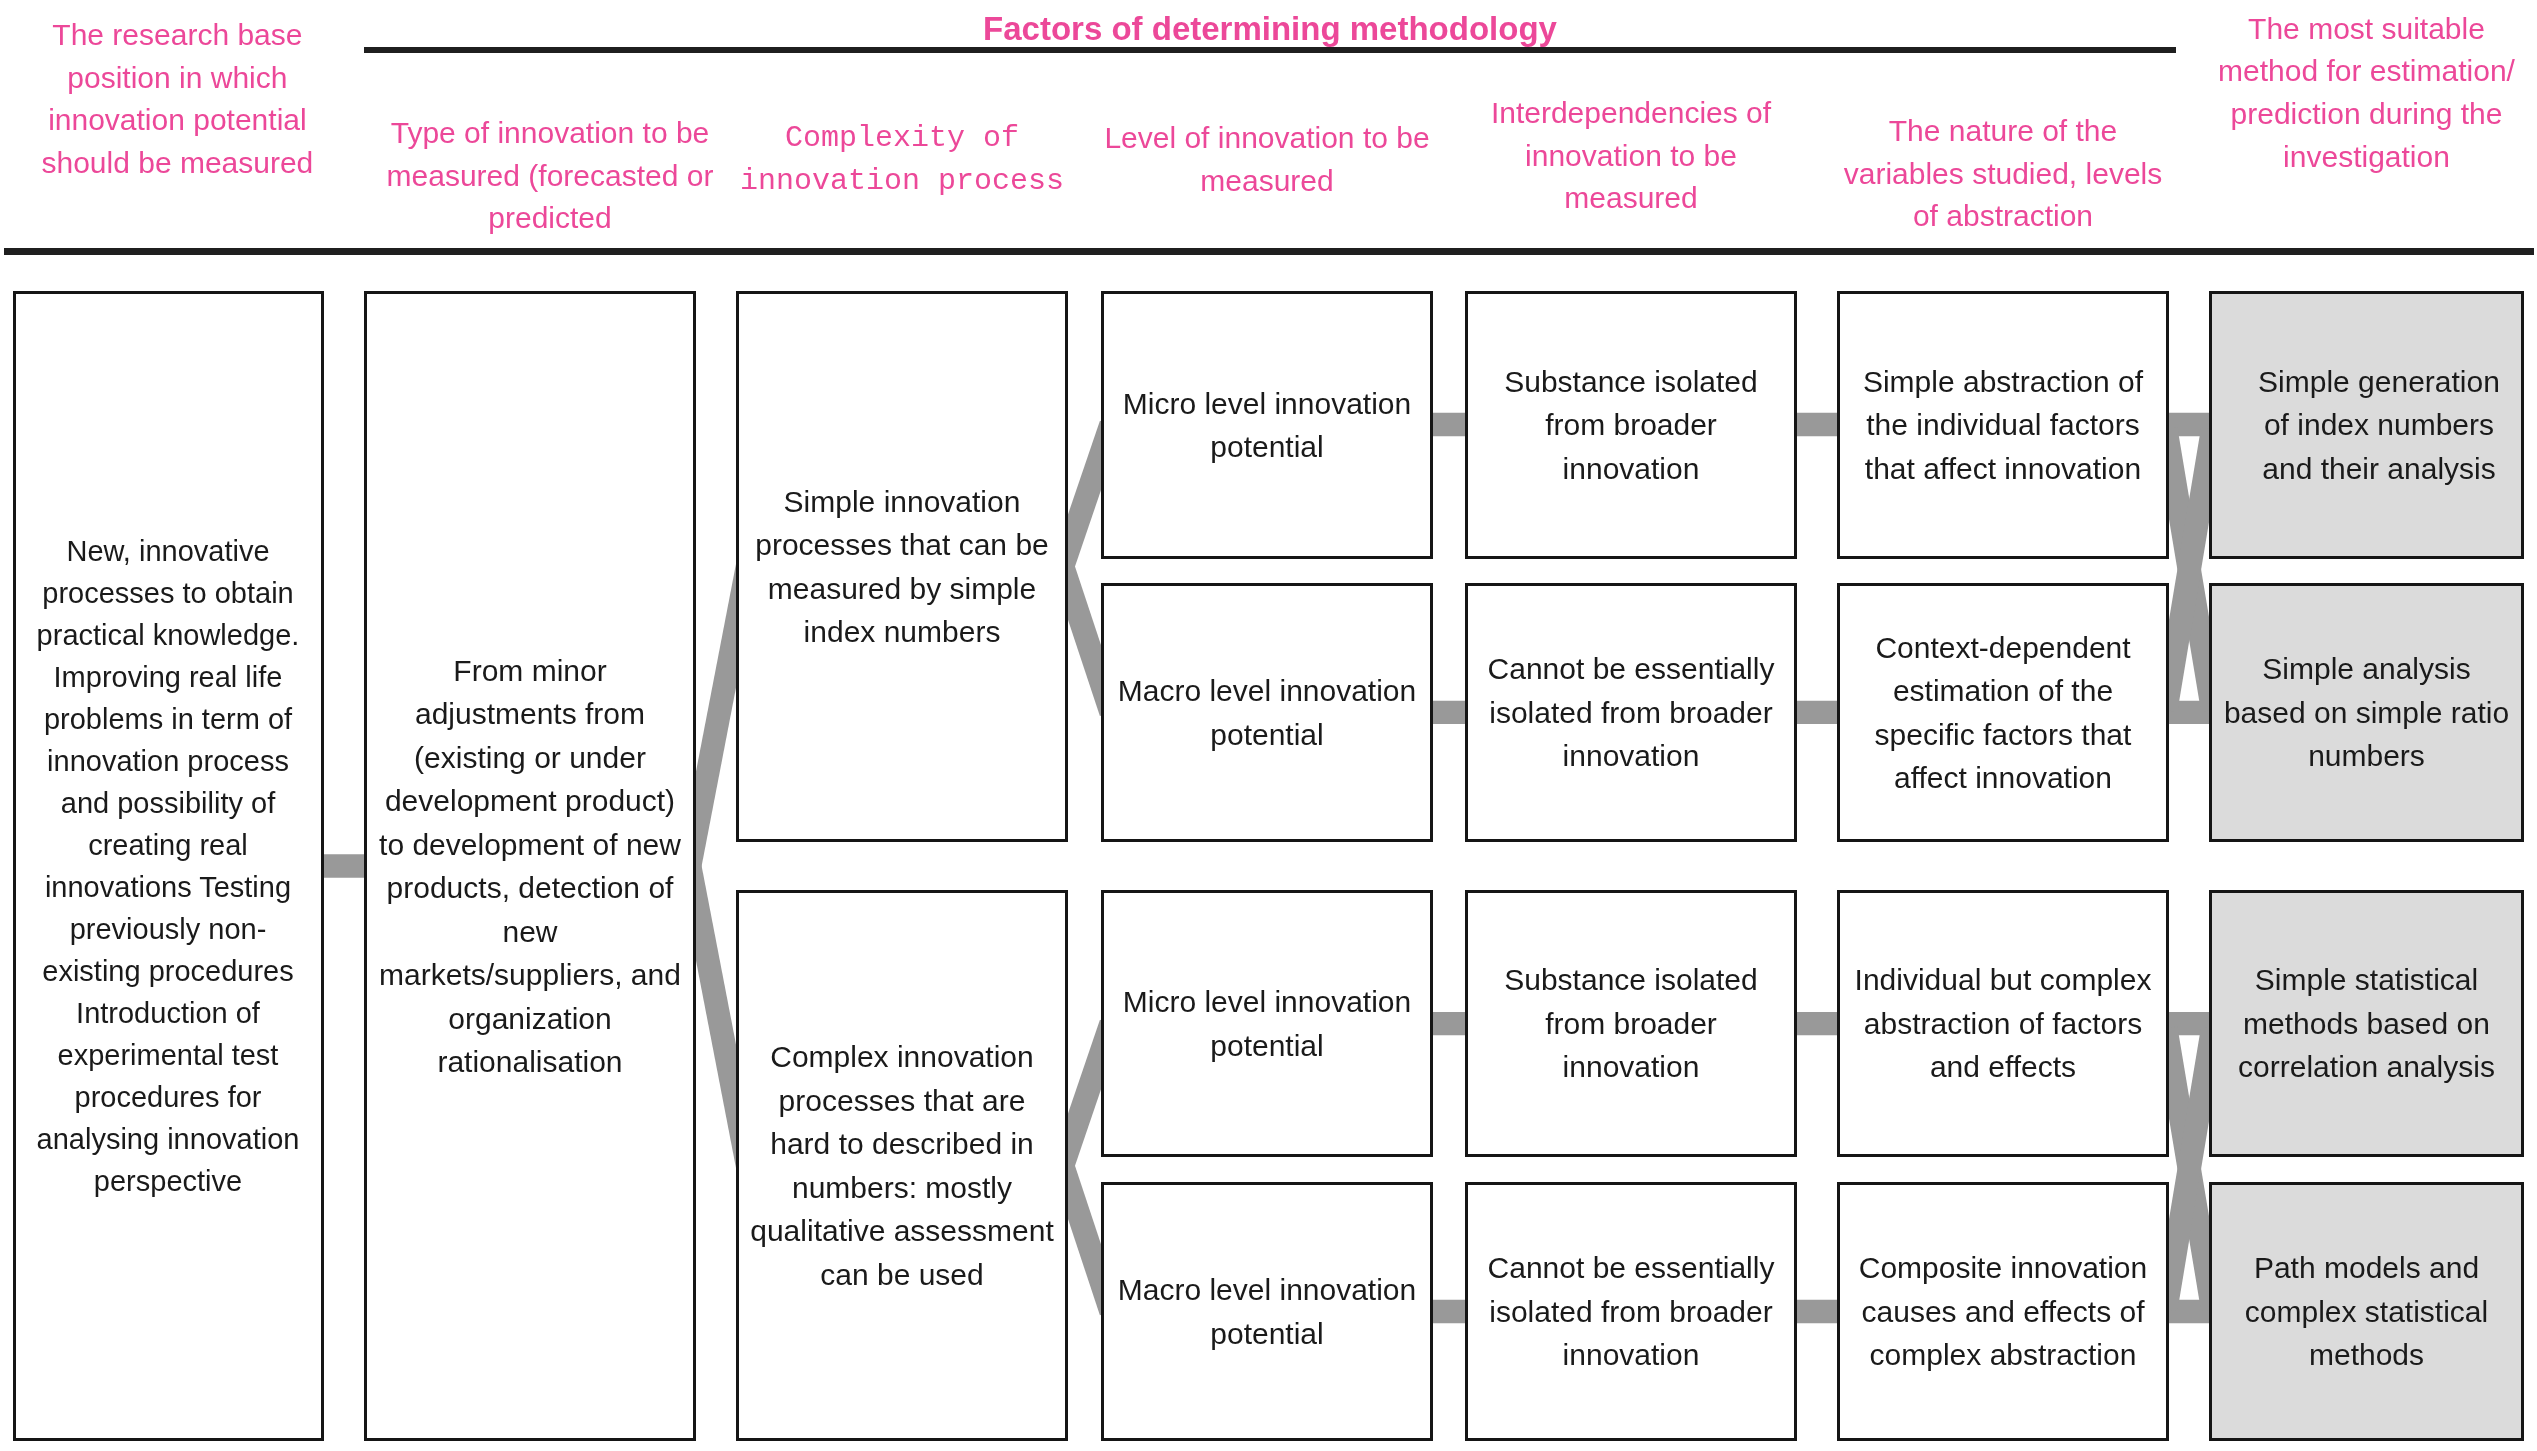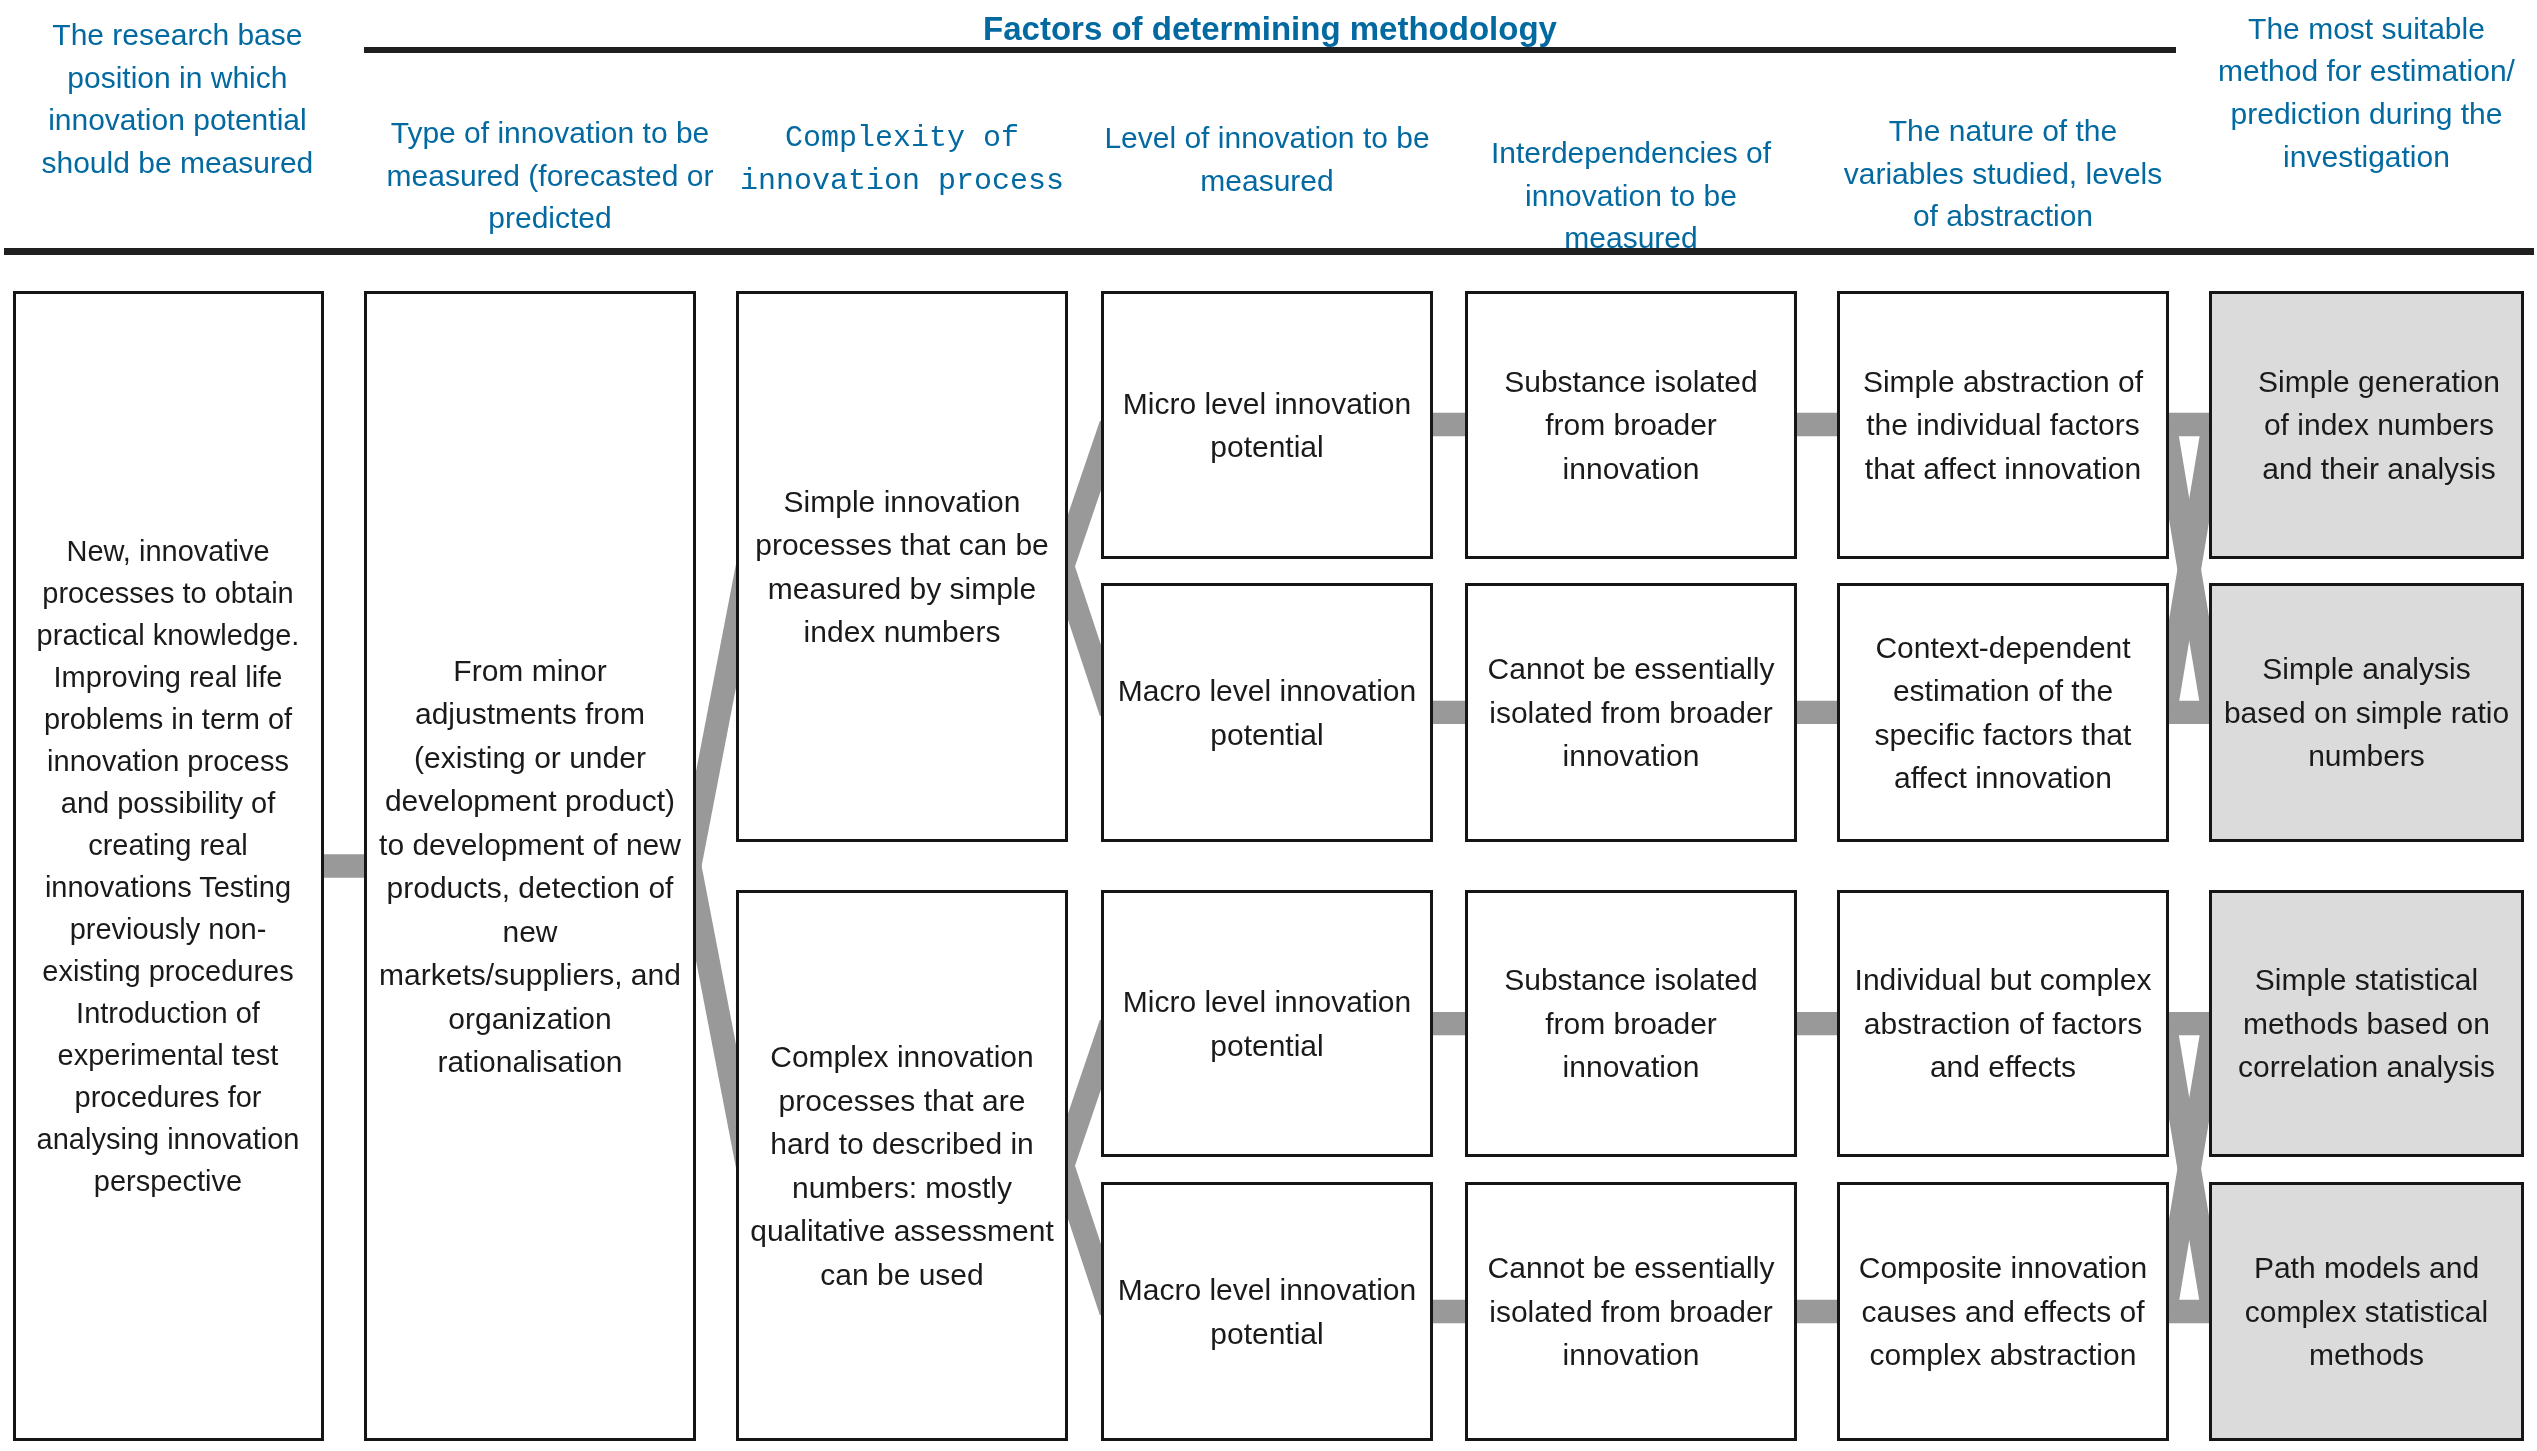--- a/index.html
+++ b/index.html
@@ -20,21 +20,21 @@
     position: absolute;
     left: 0; top: 0;
     width: 2538px;
     height: 1452px;
   }
   .hdr {
     position: absolute;
     text-align: center;
     font-size: 30px;
     line-height: 1.42;
-    color: #0369a1;
+    color: #ec4899;
     white-space: pre-line;
   }
   .rule {
     position: absolute;
     background: #1f1f1f;
   }
   .box {
     position: absolute;
     box-sizing: border-box;
     border: 3.9px solid #151515;
@@ -93,21 +93,21 @@
   </svg>
 
   <div class="hdr" style="left:3.9px; top:14px; width:347px;">The research base position in which innovation potential should be measured</div>
 
   <div class="hdr" style="left:364px; top:6.2px; width:1812px; font-size:33px;font-weight:bold;">Factors of determining methodology</div>
   <div class="rule" style="left:364px; top:47px; width:1812px; height:5.5px;"></div>
 
   <div class="hdr" style="left:384px; top:64px; width:332px;margin-top:48px;">Type of innovation to be measured (forecasted or predicted</div>
   <div class="hdr" style="left:736px; top:117px; width:332px;font-family:Liberation Mono, monospace;">Complexity of innovation process</div>
   <div class="hdr" style="left:1101px; top:117px; width:332px;">Level of innovation to be measured</div>
-  <div class="hdr" style="left:1465px; top:92px; width:332px;margin-top:40px;">Interdependencies of innovation to be measured</div>
+  <div class="hdr" style="left:1465px; top:92px; width:332px;">Interdependencies of innovation to be measured</div>
   <div class="hdr" style="left:1837px; top:110px; width:332px;">The nature of the variables studied, levels of abstraction</div>
 
   <div class="hdr" style="left:2209px; top:7.8px; width:315px;">The most suitable method for estimation/ prediction during the investigation</div>
 
   <div class="rule" style="left:3.9px; top:248px; width:2530px; height:7px;"></div>
 
   <div class="box" style="left:12.5px; top:291px; width:311px; height:1150px; font-size:29px;">
     <span>New, innovative processes to obtain practical knowledge. Improving real life problems in term of innovation process and possibility of creating real innovations Testing previously non-existing procedures Introduction of experimental test procedures for analysing innovation perspective</span>
   </div>
 

